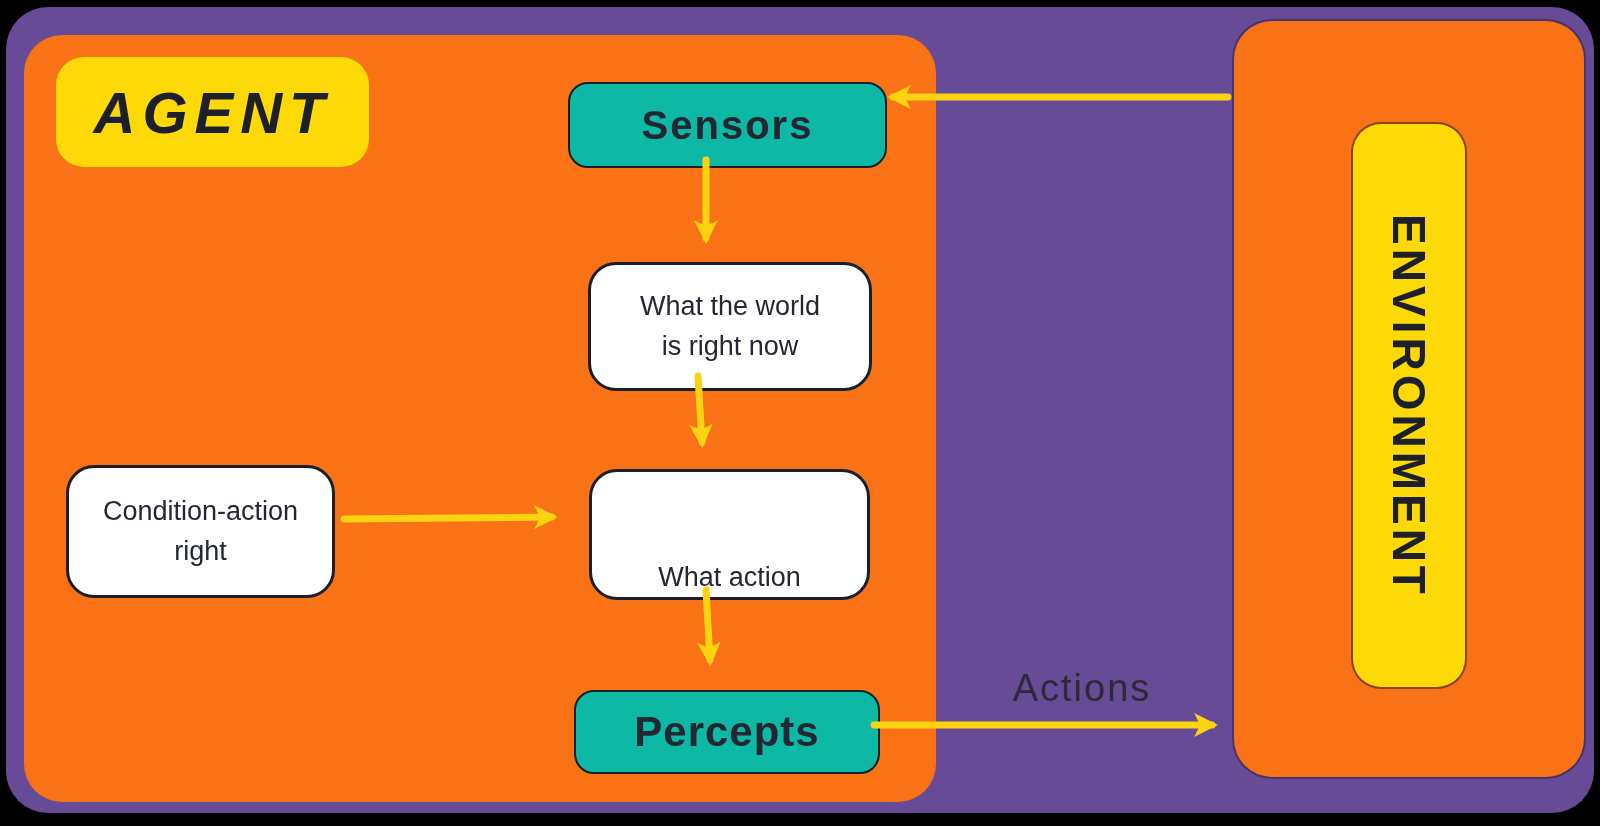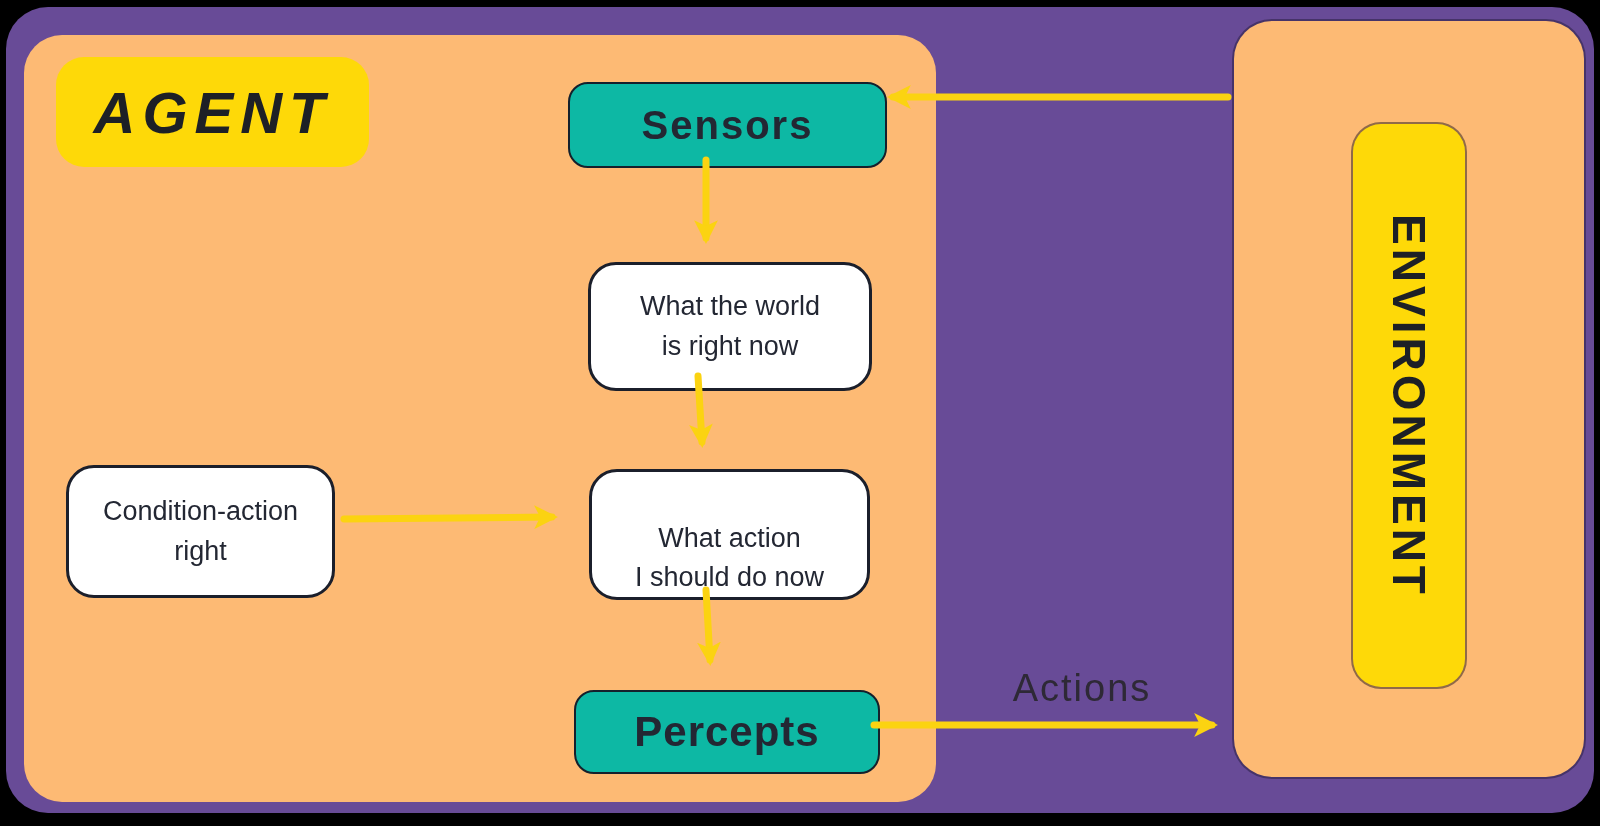--- a/index.html
+++ b/index.html
@@ -20,21 +20,21 @@
   .board {
     position: absolute;
     left: 6px; top: 7px;
     width: 1588px; height: 806px;
     background: #684b97;
     border-radius: 42px;
   }
   
   .panel {
     position: absolute;
-    background: #fdba74;
+    background: #f97316;
     border-radius: 38px;
   }
   .agent-panel  { left: 18px;  top: 28px; width: 912px; height: 767px; }
   .env-panel    { left: 1228px; top: 14px; width: 350px; height: 756px; box-shadow: 0 0 0 2px rgba(10,8,20,0.35); }
 
   
   .badge {
     position: absolute;
     background: #fed908;
     border-radius: 28px;
@@ -132,21 +132,20 @@
         <span>is right now</span>
       </div>
 
       <div class="node white rules">
         <span>Condition-action</span>
         <span>right</span>
       </div>
 
       <div class="node white action">
         <span>What action</span>
-        <span>I should do now</span>
       </div>
 
       <div class="node teal actuators">
         <span>Percepts</span>
       </div>
     </div>
 
     <div class="panel env-panel">
       <div class="badge env-badge">
         <span class="vtext">ENVIRONMENT</span>

